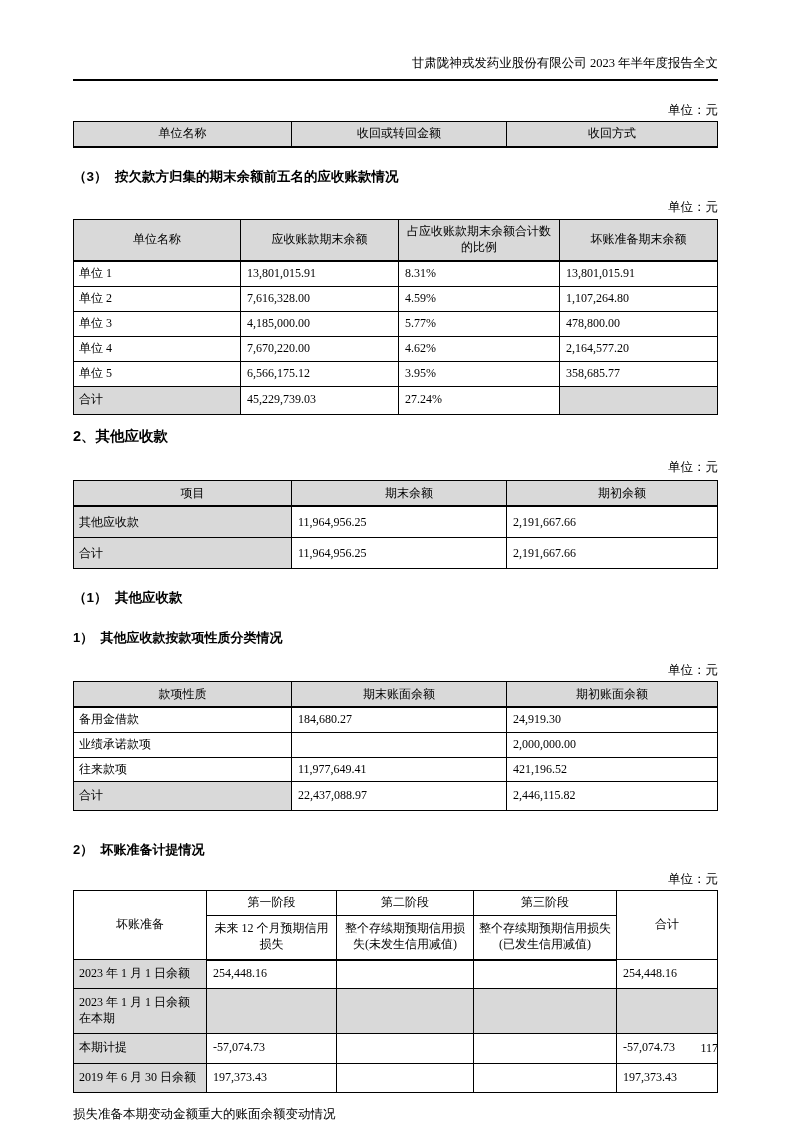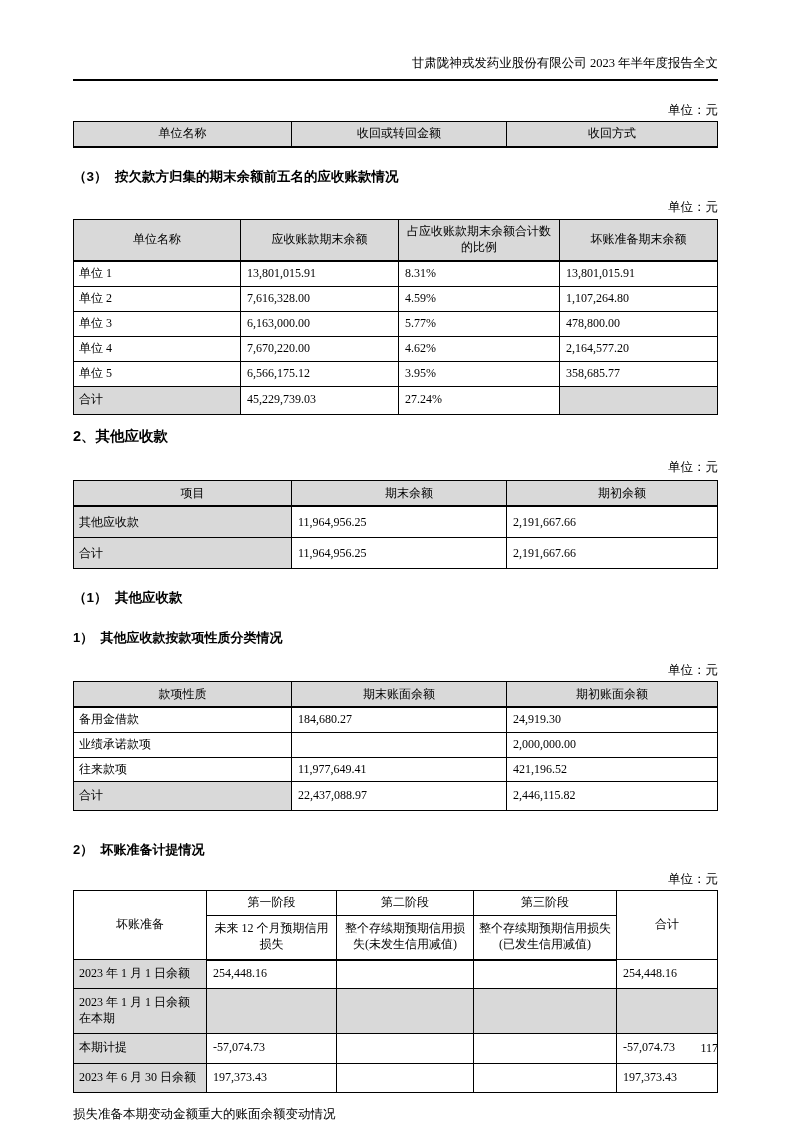--- a/index.html
+++ b/index.html
@@ -118,21 +118,21 @@
           <td class="num">13,801,015.91</td>
         </tr>
         <tr>
           <td class="lbl">单位 2</td>
           <td class="num">7,616,328.00</td>
           <td class="num">4.59%</td>
           <td class="num">1,107,264.80</td>
         </tr>
         <tr>
           <td class="lbl">单位 3</td>
-          <td class="num">6,163,000.00</td>
+          <td class="num">4,185,000.00</td>
           <td class="num">5.77%</td>
           <td class="num">478,800.00</td>
         </tr>
         <tr>
           <td class="lbl">单位 4</td>
           <td class="num">7,670,220.00</td>
           <td class="num">4.62%</td>
           <td class="num">2,164,577.20</td>
         </tr>
         <tr>
@@ -265,21 +265,21 @@
           <td class="num"></td>
         </tr>
         <tr class="r3">
           <td class="lbl gray">本期计提</td>
           <td class="num">-57,074.73</td>
           <td class="num"></td>
           <td class="num"></td>
           <td class="num">-57,074.73</td>
         </tr>
         <tr class="r4">
-          <td class="lbl gray">2023 年 6 月 30 日余额</td>
+          <td class="lbl gray">2019 年 6 月 30 日余额</td>
           <td class="num">197,373.43</td>
           <td class="num"></td>
           <td class="num"></td>
           <td class="num">197,373.43</td>
         </tr>
       </tbody>
     </table>
 
     <div class="note n1">损失准备本期变动金额重大的账面余额变动情况</div>
     <div class="note n2">

